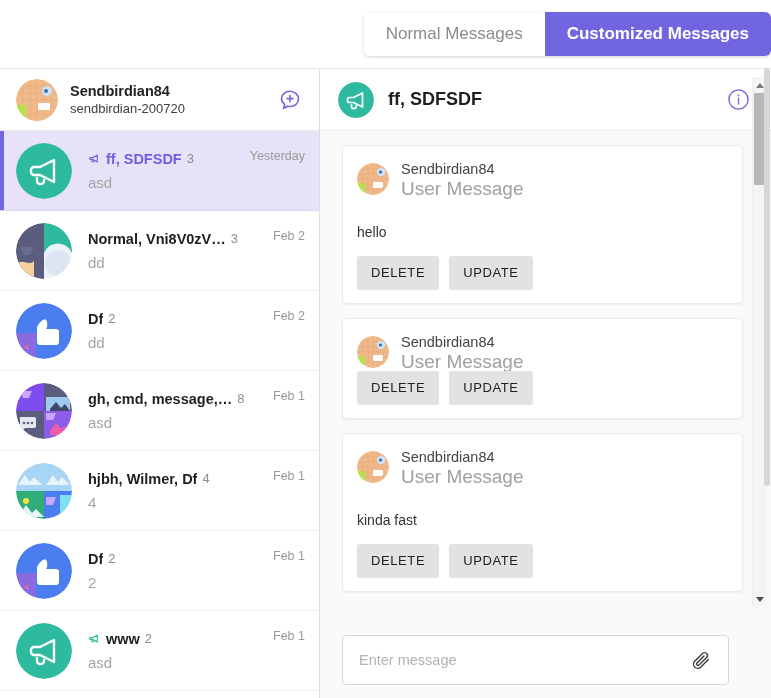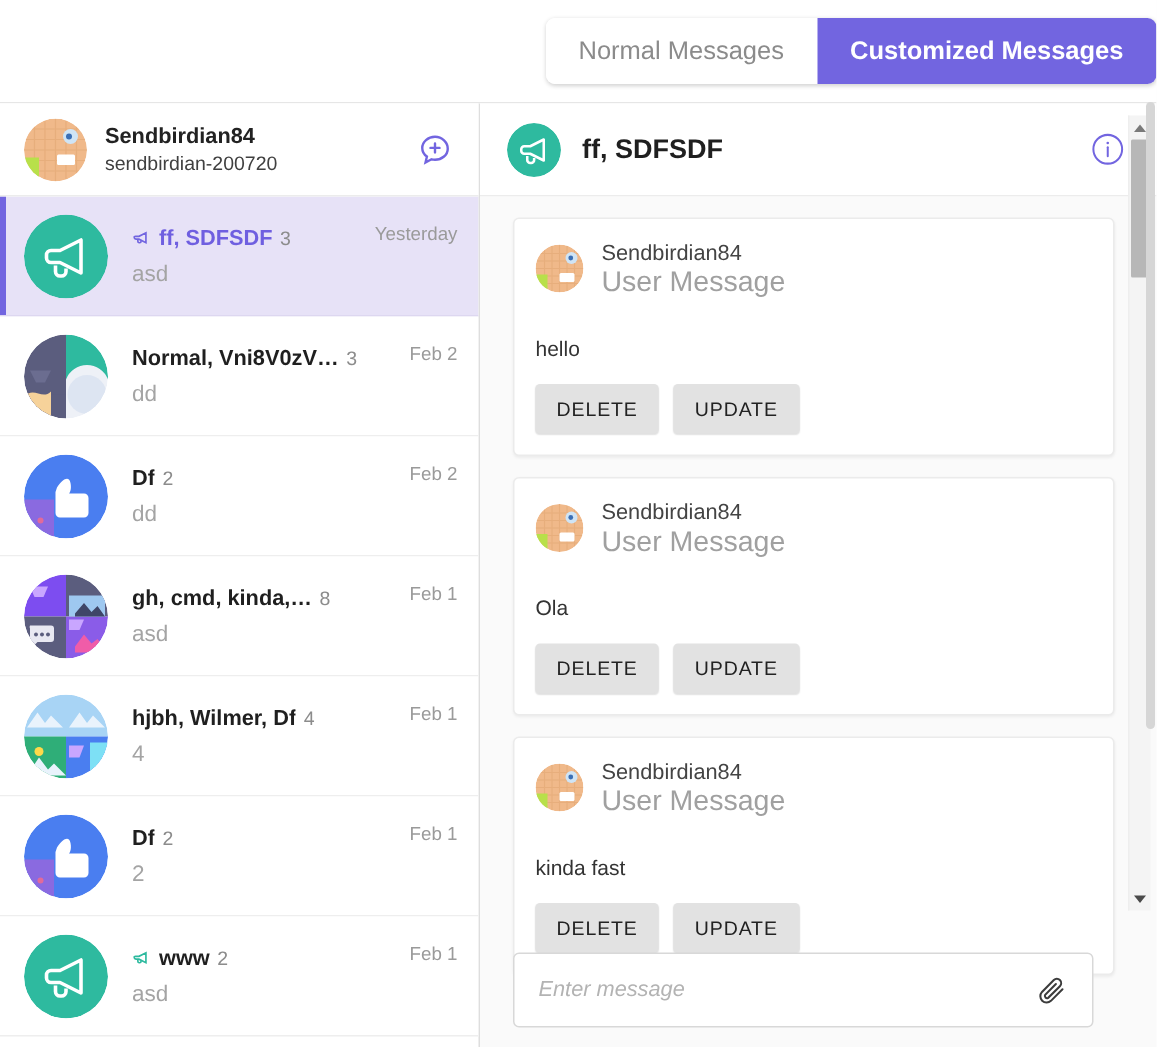--- a/index.html
+++ b/index.html
@@ -159,21 +159,20 @@
     background:#fff;
     border:1px solid #d8d8d8;
     border-radius:4px;
     display:flex; align-items:center;
     padding:0 14px;
   }
   .composer input {
     flex:1; border:none; outline:none; font-size:14.5px;
     color:#a16207; background:transparent;
     font-family:"Liberation Sans", sans-serif;
-    font-style:italic;
   }
   .composer input::placeholder { color:#b3b3b3; }
   .clip { width:26px; height:26px; flex:none; cursor:pointer; display:flex; align-items:center; justify-content:center;}
 
   
   .sbar {
     position:absolute; right:4px; top:8px; width:15px; bottom:92px;
     background:#f4f4f4; border-left:1px solid #eee;
     display:flex; flex-direction:column; align-items:center;
   }
@@ -341,21 +340,21 @@
                 <circle cx="8" cy="40" r="1.3" fill="#5b5d7e"></circle>
                   <circle cx="12" cy="40" r="1.3" fill="#5b5d7e"></circle>
                   <circle cx="16" cy="40" r="1.3" fill="#5b5d7e"></circle>
                 <path d="M34 48l6-8 5 6 4-3 7 9H34z" fill="#f05ca8"></path>
                 <path d="M30 30h10l-3 7h-7z" fill="#c9a6ff"></path>
               </g>
             </svg>
           </div>
           <div class="ch-main">
             <div class="ch-titleline">
-              <span class="ch-title">gh, cmd, kinda,…</span>
+              <span class="ch-title">gh, cmd, message,…</span>
               <span class="ch-count">8</span>
             </div>
             <div class="ch-preview">asd</div>
           </div>
           <div class="ch-time">Feb 1</div>
         </div>
 
         <div class="ch-item">
           <div class="av av-56">
             <svg viewBox="0 0 56 56" width="56" height="56">
@@ -507,21 +506,20 @@
                 <circle cx="23.5" cy="9" r="1.6" fill="#3a6fb5"></circle>
                 <rect x="16" y="19" width="10" height="6" rx="1" fill="#ffffff"></rect>
                 <path d="M0 20a16 16 0 0 0 8 11V20z" fill="#b8e04a"></path>
               </svg>
             </div>
             <div class="msg-who">
               <div class="msg-name">Sendbirdian84</div>
               <div class="msg-type">User Message</div>
             </div>
           </div>
-          <div class="msg-body">Ola</div>
           <div class="msg-actions">
             <button class="act-btn">DELETE</button>
             <button class="act-btn">UPDATE</button>
           </div>
         </div>
 
         <div class="msg-card">
           <div class="msg-head">
             <div class="av av-32">
               <svg viewBox="0 0 32 32" width="32" height="32">

